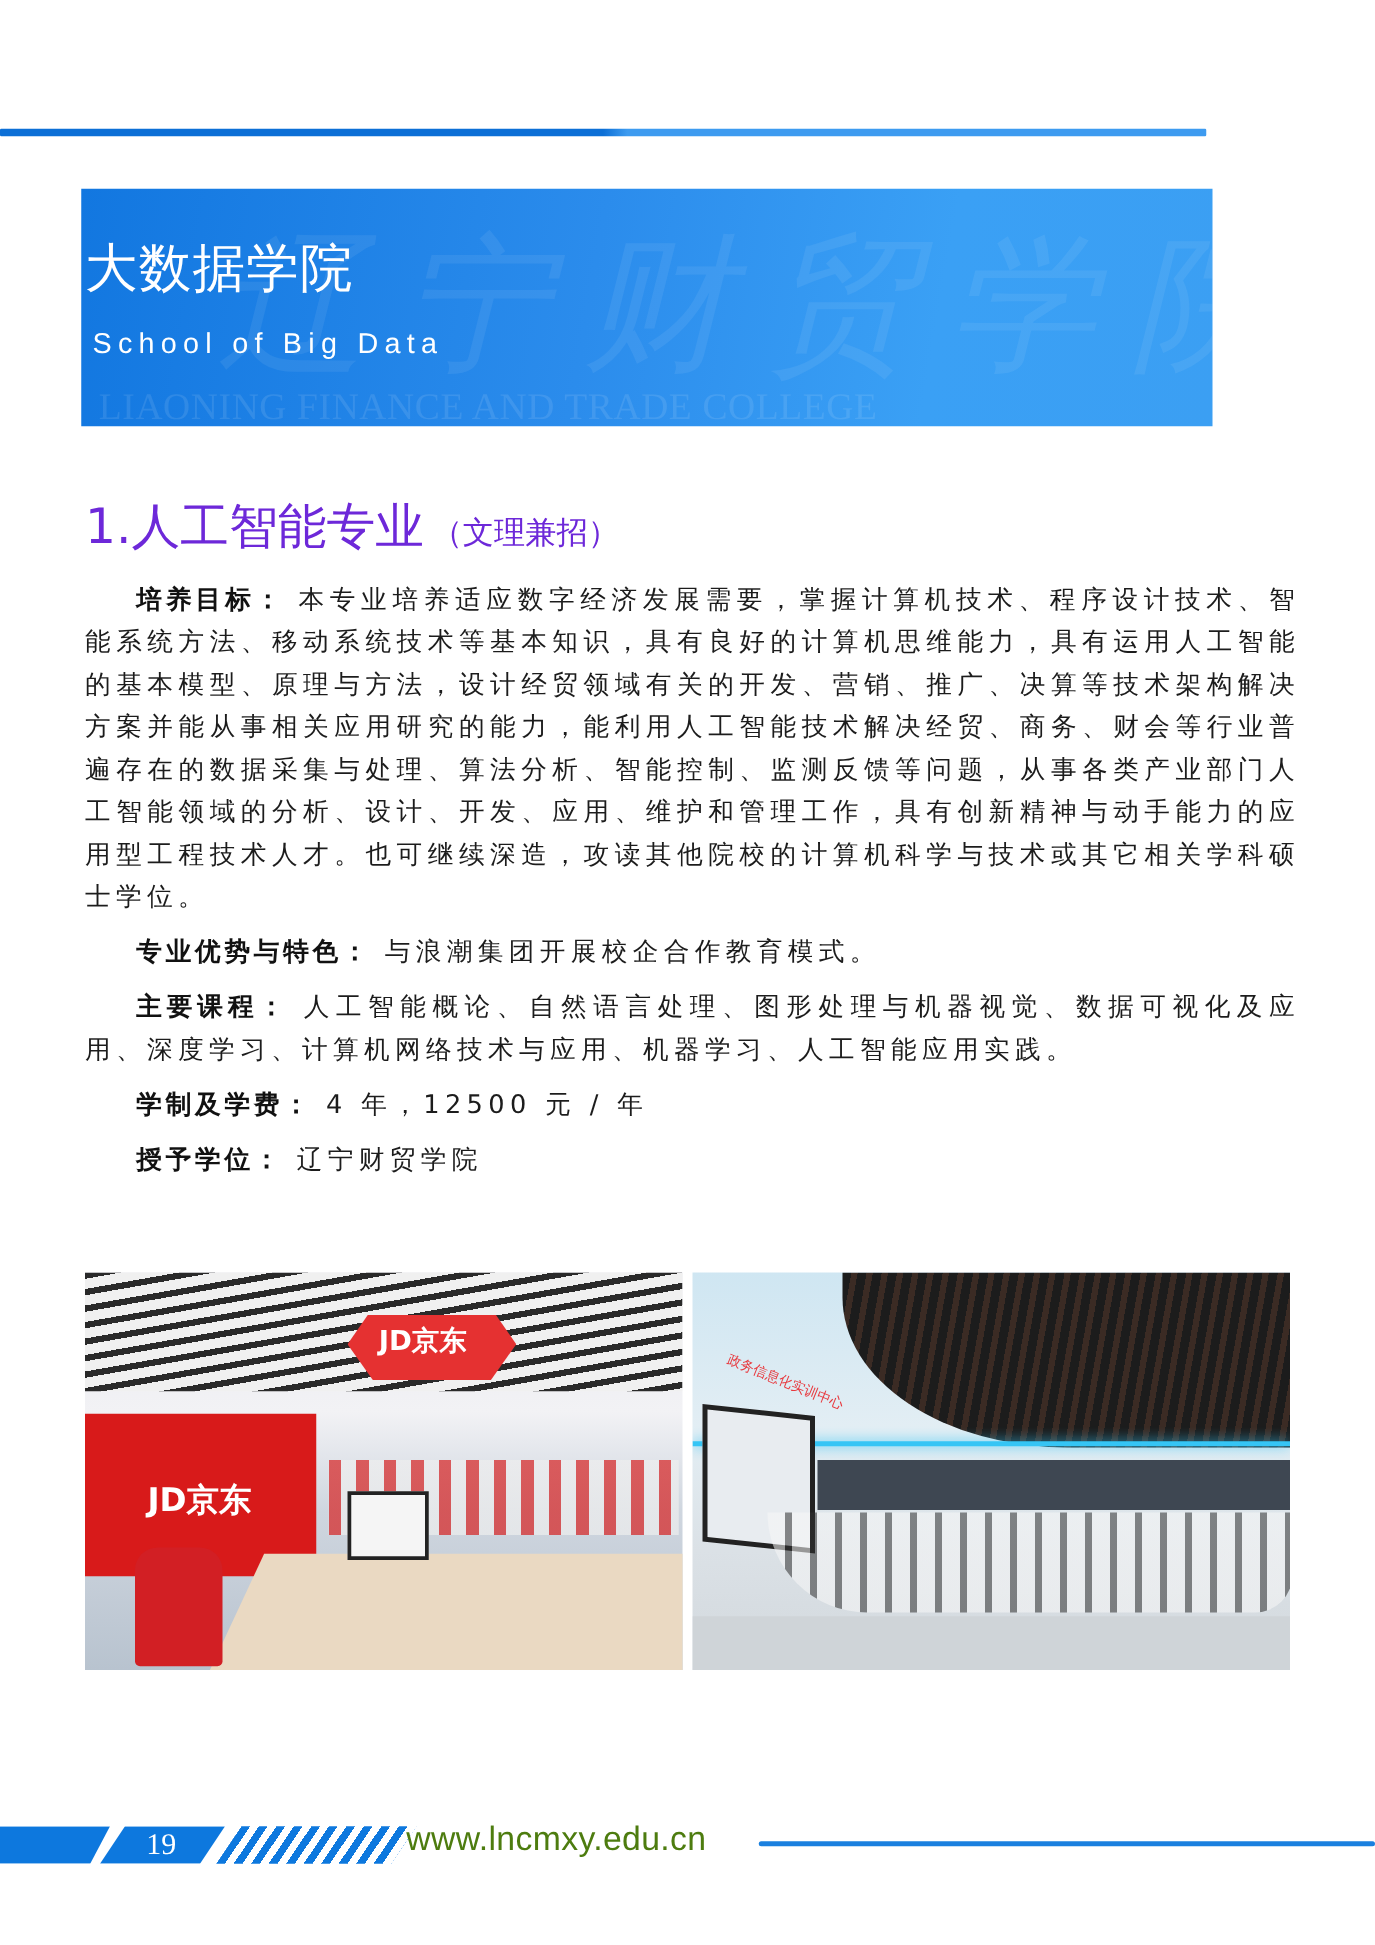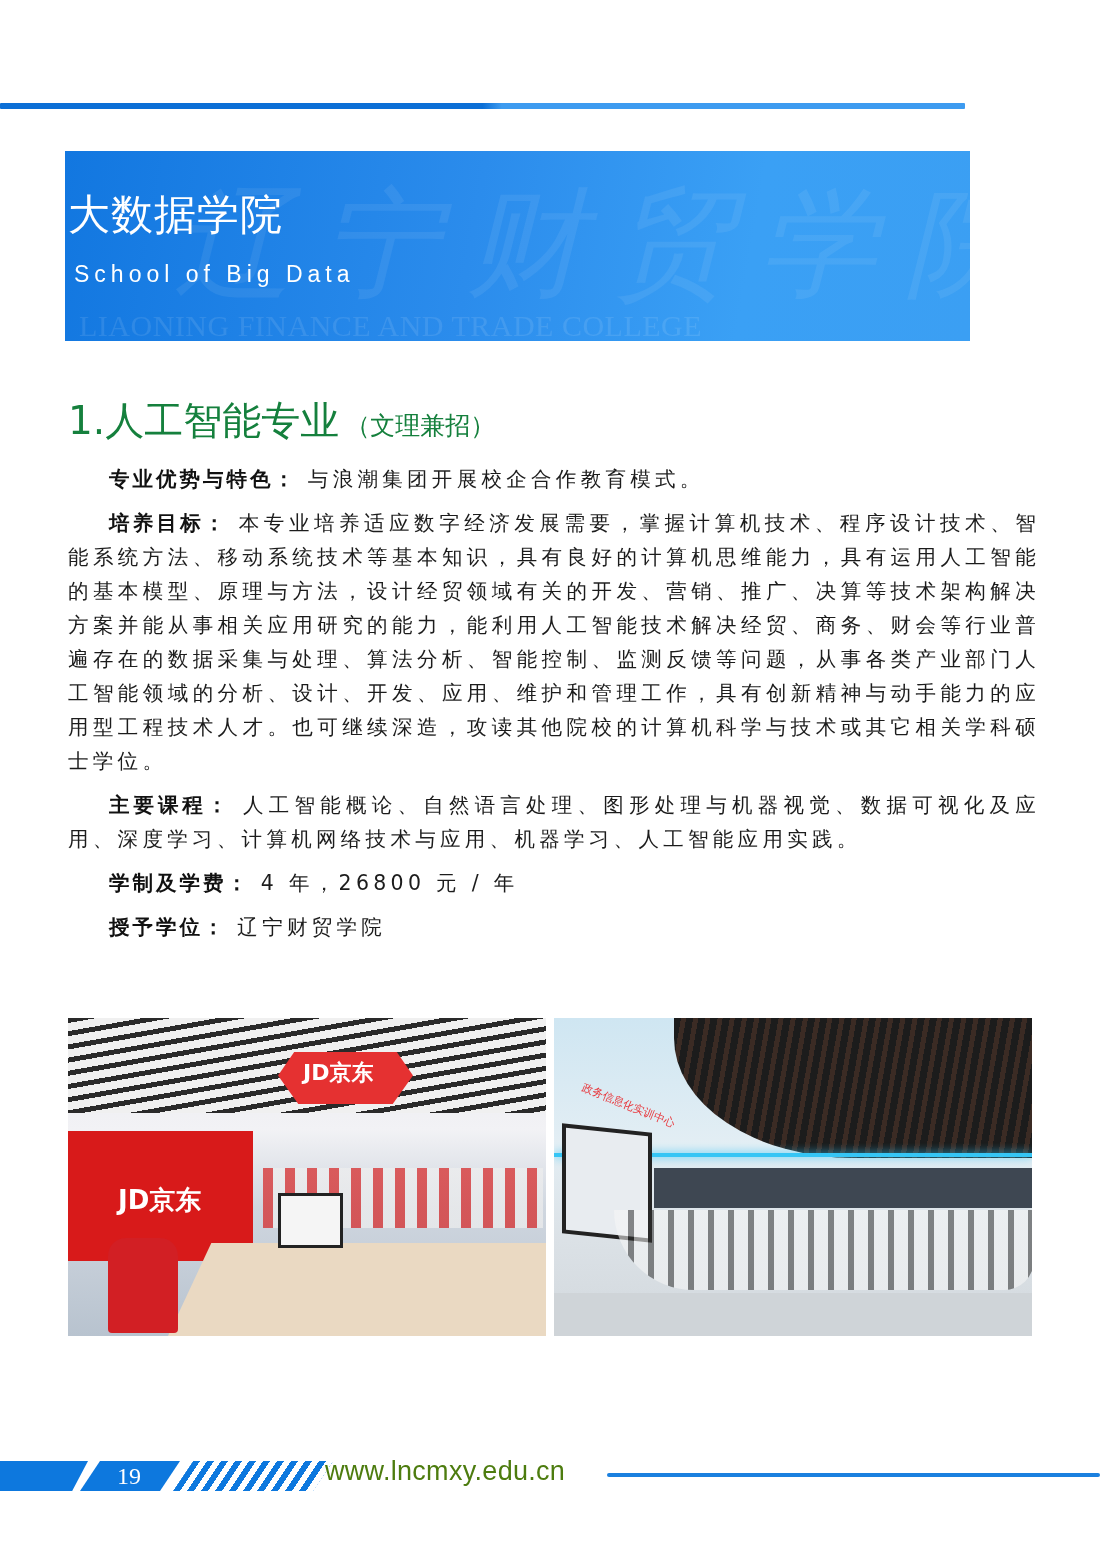--- a/index.html
+++ b/index.html
@@ -12,21 +12,21 @@
     .banner { position: absolute; left: 65px; top: 151px; width: 905px; height: 190px;
       background: linear-gradient(100deg, #1277e0 0%, #2b8cec 45%, #3aa0f5 75%, #3b9ff3 100%); overflow: hidden; }
     .banner-watermark { position: absolute; left: 110px; top: 14px; font-family: "DejaVu Serif", serif; font-style: italic;
       font-size: 118px; color: rgba(255,255,255,0.07); letter-spacing: 28px; white-space: nowrap; }
     .banner-watermark-en { position: absolute; left: 14px; top: 158px; font-family: "Liberation Serif", serif;
       font-size: 30px; color: rgba(255,255,255,0.10); white-space: nowrap; letter-spacing: 0.5px; }
     .banner-title { position: absolute; left: 3px; top: 36px; font-size: 42px; font-weight: normal; color: #ffffff; letter-spacing: 1px; text-align: right; }
     .banner-subtitle { position: absolute; left: 9px; top: 110px; font-family: "Liberation Sans", sans-serif;
       font-size: 23px; color: #ffffff; letter-spacing: 5px; }
 
-    .section-title { position: absolute; left: 68px; top: 394px; color: #15803d; white-space: nowrap; }
+    .section-title { position: absolute; left: 68px; top: 394px; color: #6d28d9; white-space: nowrap; }
     .section-title .main { font-size: 39px; font-weight: normal; }
     .section-title .sub { font-size: 25px; margin-left: 6px; }
 
     .content { position: absolute; left: 68px; top: 462px; width: 972px; font-size: 20.5px;
       line-height: 34px; letter-spacing: 4.3px; color: #1c1c1c; text-align: justify; }
     .para { text-indent: 2em; }
     .para + .para { margin-top: 10px; }
     .label { font-family: "DejaVu Serif", serif; font-weight: bold; color: #111; letter-spacing: 3px; }
 
     .photos { position: absolute; left: 68px; top: 1018px; width: 964px; height: 366px; display: flex; gap: 8px; }
@@ -80,34 +80,34 @@
   <div class="banner-title">大数据学院</div>
   <div class="banner-subtitle">School of Big Data</div>
 </div>
 
 <div class="section-title">
   <span class="main">1.人工智能专业</span><span class="sub">（文理兼招）</span>
 </div>
 
 <div class="content">
   <p class="para">
+    <span class="label">培养目标：</span>
+    <span>本专业培养适应数字经济发展需要，掌握计算机技术、程序设计技术、智能系统方法、移动系统技术等基本知识，具有良好的计算机思维能力，具有运用人工智能的基本模型、原理与方法，设计经贸领域有关的开发、营销、推广、决算等技术架构解决方案并能从事相关应用研究的能力，能利用人工智能技术解决经贸、商务、财会等行业普遍存在的数据采集与处理、算法分析、智能控制、监测反馈等问题，从事各类产业部门人工智能领域的分析、设计、开发、应用、维护和管理工作，具有创新精神与动手能力的应用型工程技术人才。也可继续深造，攻读其他院校的计算机科学与技术或其它相关学科硕士学位。</span>
+  </p>
+  <p class="para">
     <span class="label">专业优势与特色：</span>
     <span>与浪潮集团开展校企合作教育模式。</span>
-  </p>
-  <p class="para">
-    <span class="label">培养目标：</span>
-    <span>本专业培养适应数字经济发展需要，掌握计算机技术、程序设计技术、智能系统方法、移动系统技术等基本知识，具有良好的计算机思维能力，具有运用人工智能的基本模型、原理与方法，设计经贸领域有关的开发、营销、推广、决算等技术架构解决方案并能从事相关应用研究的能力，能利用人工智能技术解决经贸、商务、财会等行业普遍存在的数据采集与处理、算法分析、智能控制、监测反馈等问题，从事各类产业部门人工智能领域的分析、设计、开发、应用、维护和管理工作，具有创新精神与动手能力的应用型工程技术人才。也可继续深造，攻读其他院校的计算机科学与技术或其它相关学科硕士学位。</span>
   </p>
   <p class="para">
     <span class="label">主要课程：</span>
     <span>人工智能概论、自然语言处理、图形处理与机器视觉、数据可视化及应用、深度学习、计算机网络技术与应用、机器学习、人工智能应用实践。</span>
   </p>
   <p class="para">
     <span class="label">学制及学费：</span>
-    <span>4 年，26800 元 / 年</span>
+    <span>4 年，12500 元 / 年</span>
   </p>
   <p class="para">
     <span class="label">授予学位：</span>
     <span>辽宁财贸学院</span>
   </p>
 </div>
 
 <div class="photos">
   <div class="photo photo-jd">
     <div class="ceiling"></div>

